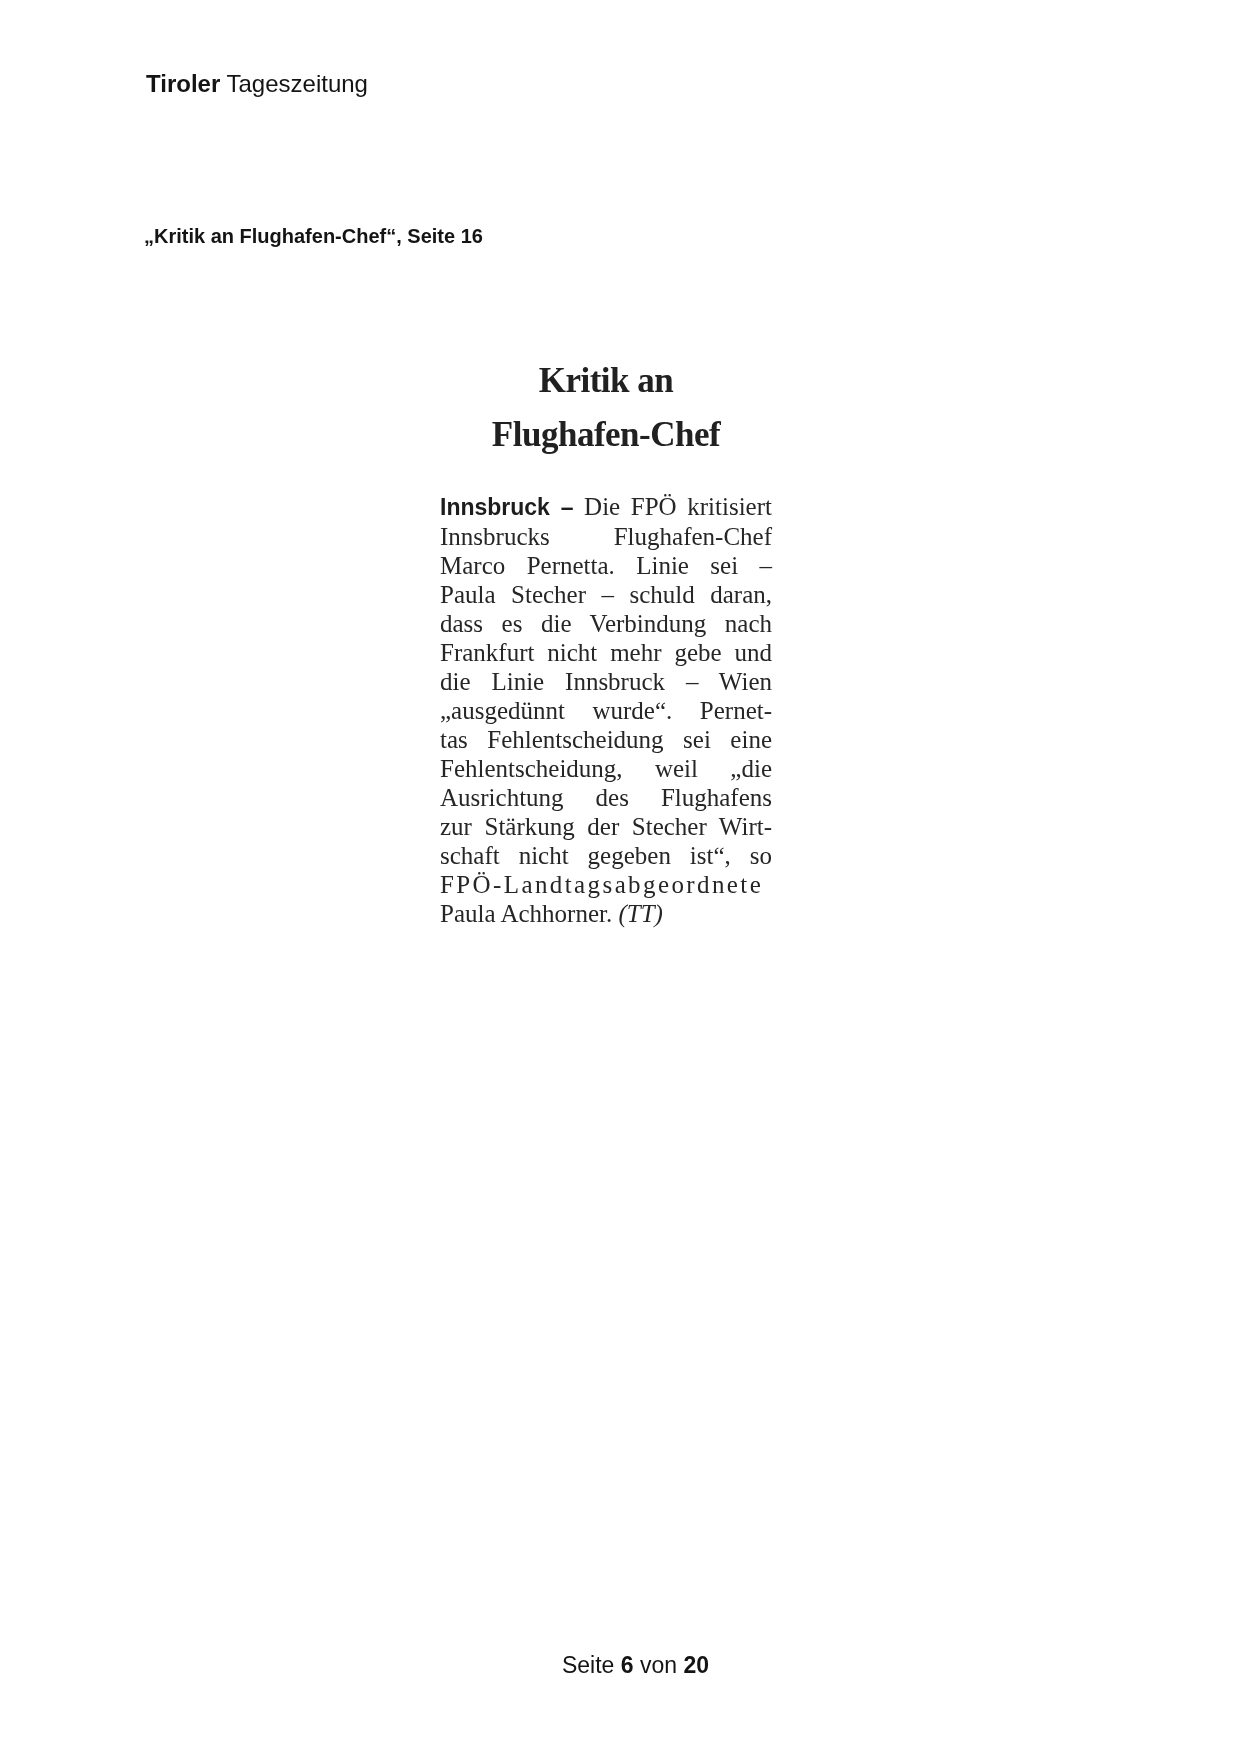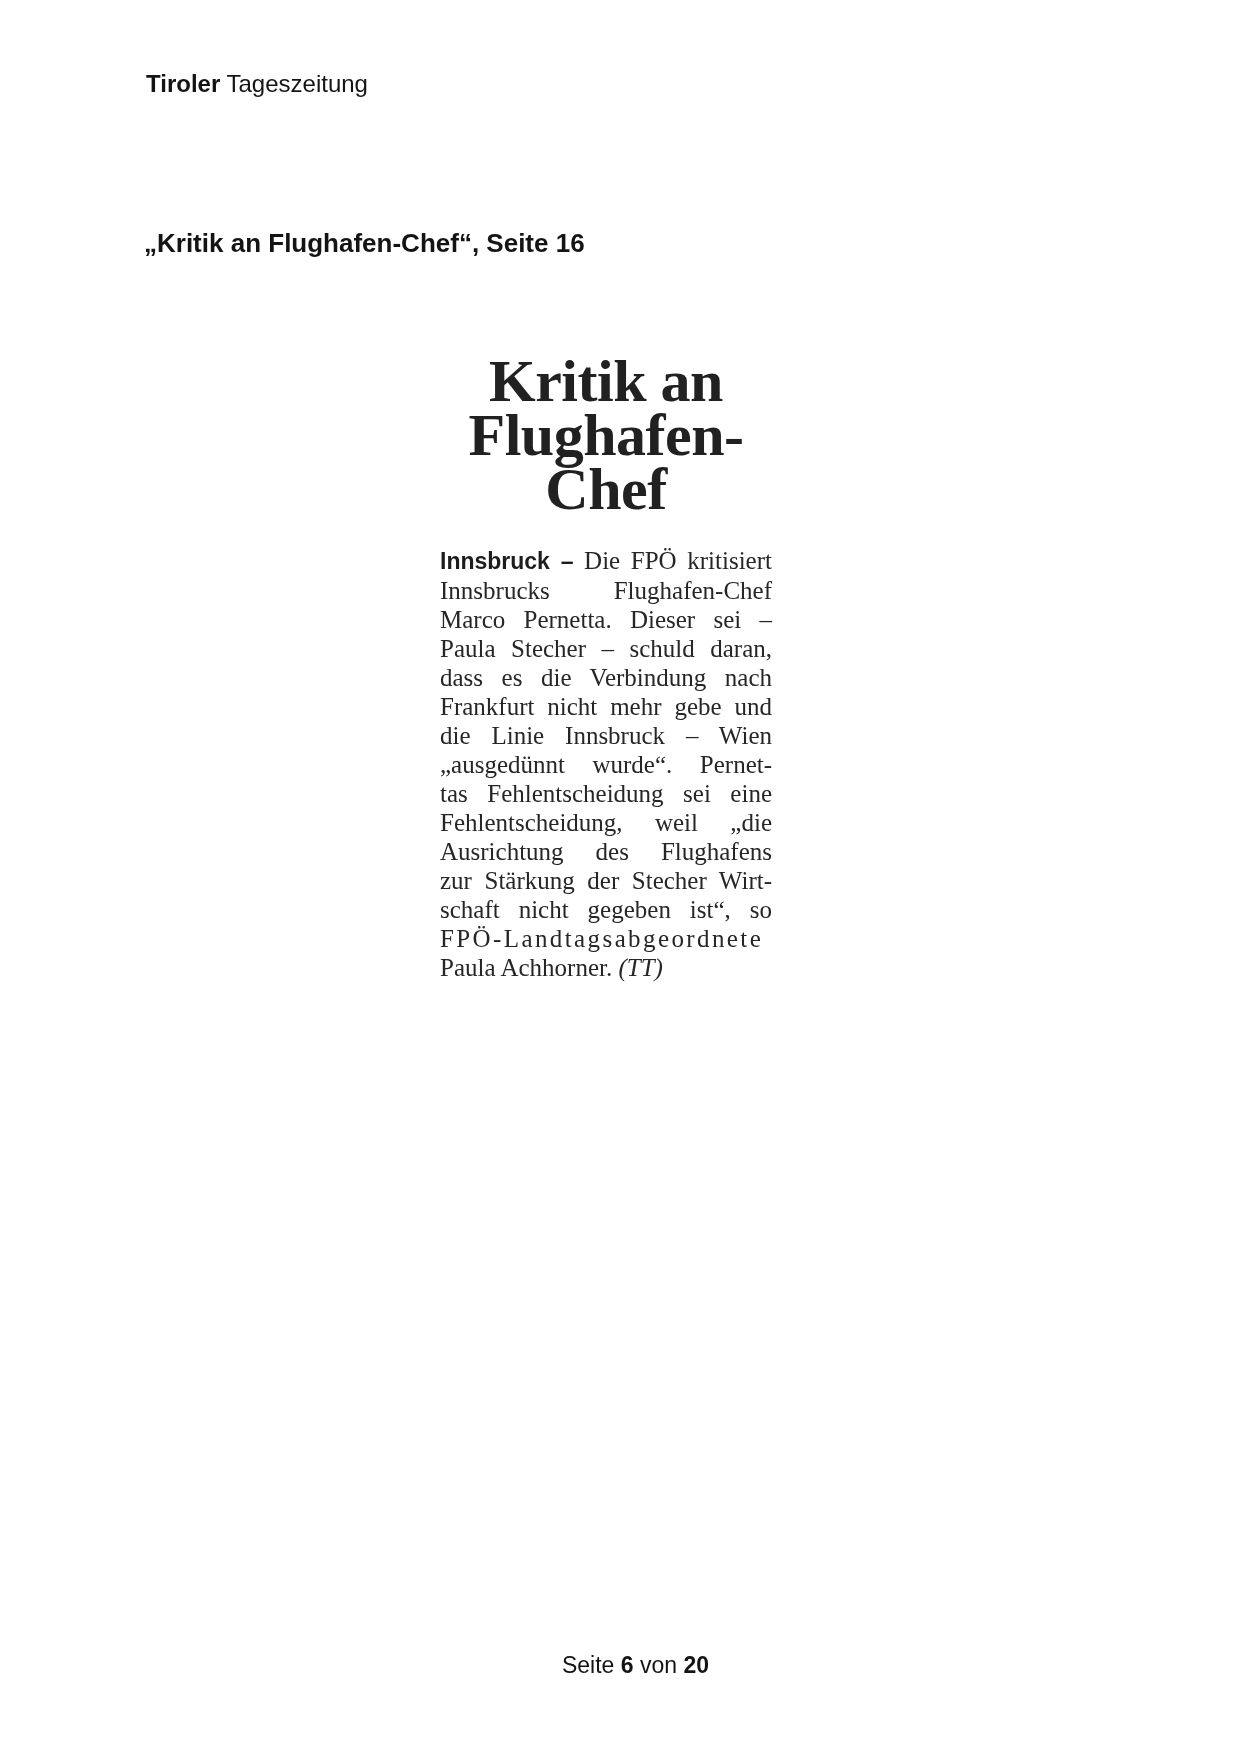--- a/index.html
+++ b/index.html
@@ -22,40 +22,40 @@
     line-height: 28px;
     color: #141414;
     white-space: nowrap;
   }
   .masthead .bold { font-weight: bold; }
 
   
   .ref-title {
     position: absolute;
     left: 144px;
-    top: 228px;
-    font-size: 26px;
+    top: 221px;
+    font-size: 20px;
     line-height: 30px;
     font-weight: bold;
     color: #141414;
     white-space: nowrap;
   }
 
   
   .clipping {
     position: absolute;
     left: 440px;
     top: 354px;
     width: 332px;
     font-family: "Liberation Serif", serif;
     color: #262626;
   }
   .clip-headline {
     font-weight: bold;
-    font-size: 60px;
+    font-size: 35px;
     line-height: 54px;
     text-align: center;
     color: #212121;
     letter-spacing: -0.5px;
   }
   .clip-body {
     margin-top: 30px;
     font-size: 25px;
     line-height: 29px;
   }
@@ -98,21 +98,21 @@
   <div class="ref-title">„Kritik an Flughafen-Chef“, Seite 16</div>
 
   <div class="clipping">
     <div class="clip-headline">
       <div>Kritik an</div>
       <div>Flughafen-Chef</div>
     </div>
     <div class="clip-body">
       <div class="jline"><span class="lead">Innsbruck –</span> <span>Die FPÖ kritisiert</span></div>
       <div class="jline">Innsbrucks Flughafen-Chef</div>
-      <div class="jline">Marco Pernetta. Dieser sei –</div>
+      <div class="jline">Marco Pernetta. Linie sei –</div>
       <div class="jline">Paula Stecher – schuld daran,</div>
       <div class="jline">dass es die Verbindung nach</div>
       <div class="jline">Frankfurt nicht mehr gebe und</div>
       <div class="jline">die Linie Innsbruck – Wien</div>
       <div class="jline">„ausgedünnt wurde“. Pernet-</div>
       <div class="jline">tas Fehlentscheidung sei eine</div>
       <div class="jline">Fehlentscheidung, weil „die</div>
       <div class="jline">Ausrichtung des Flughafens</div>
       <div class="jline">zur Stärkung der Stecher Wirt-</div>
       <div class="jline">schaft nicht gegeben ist“, so</div>

